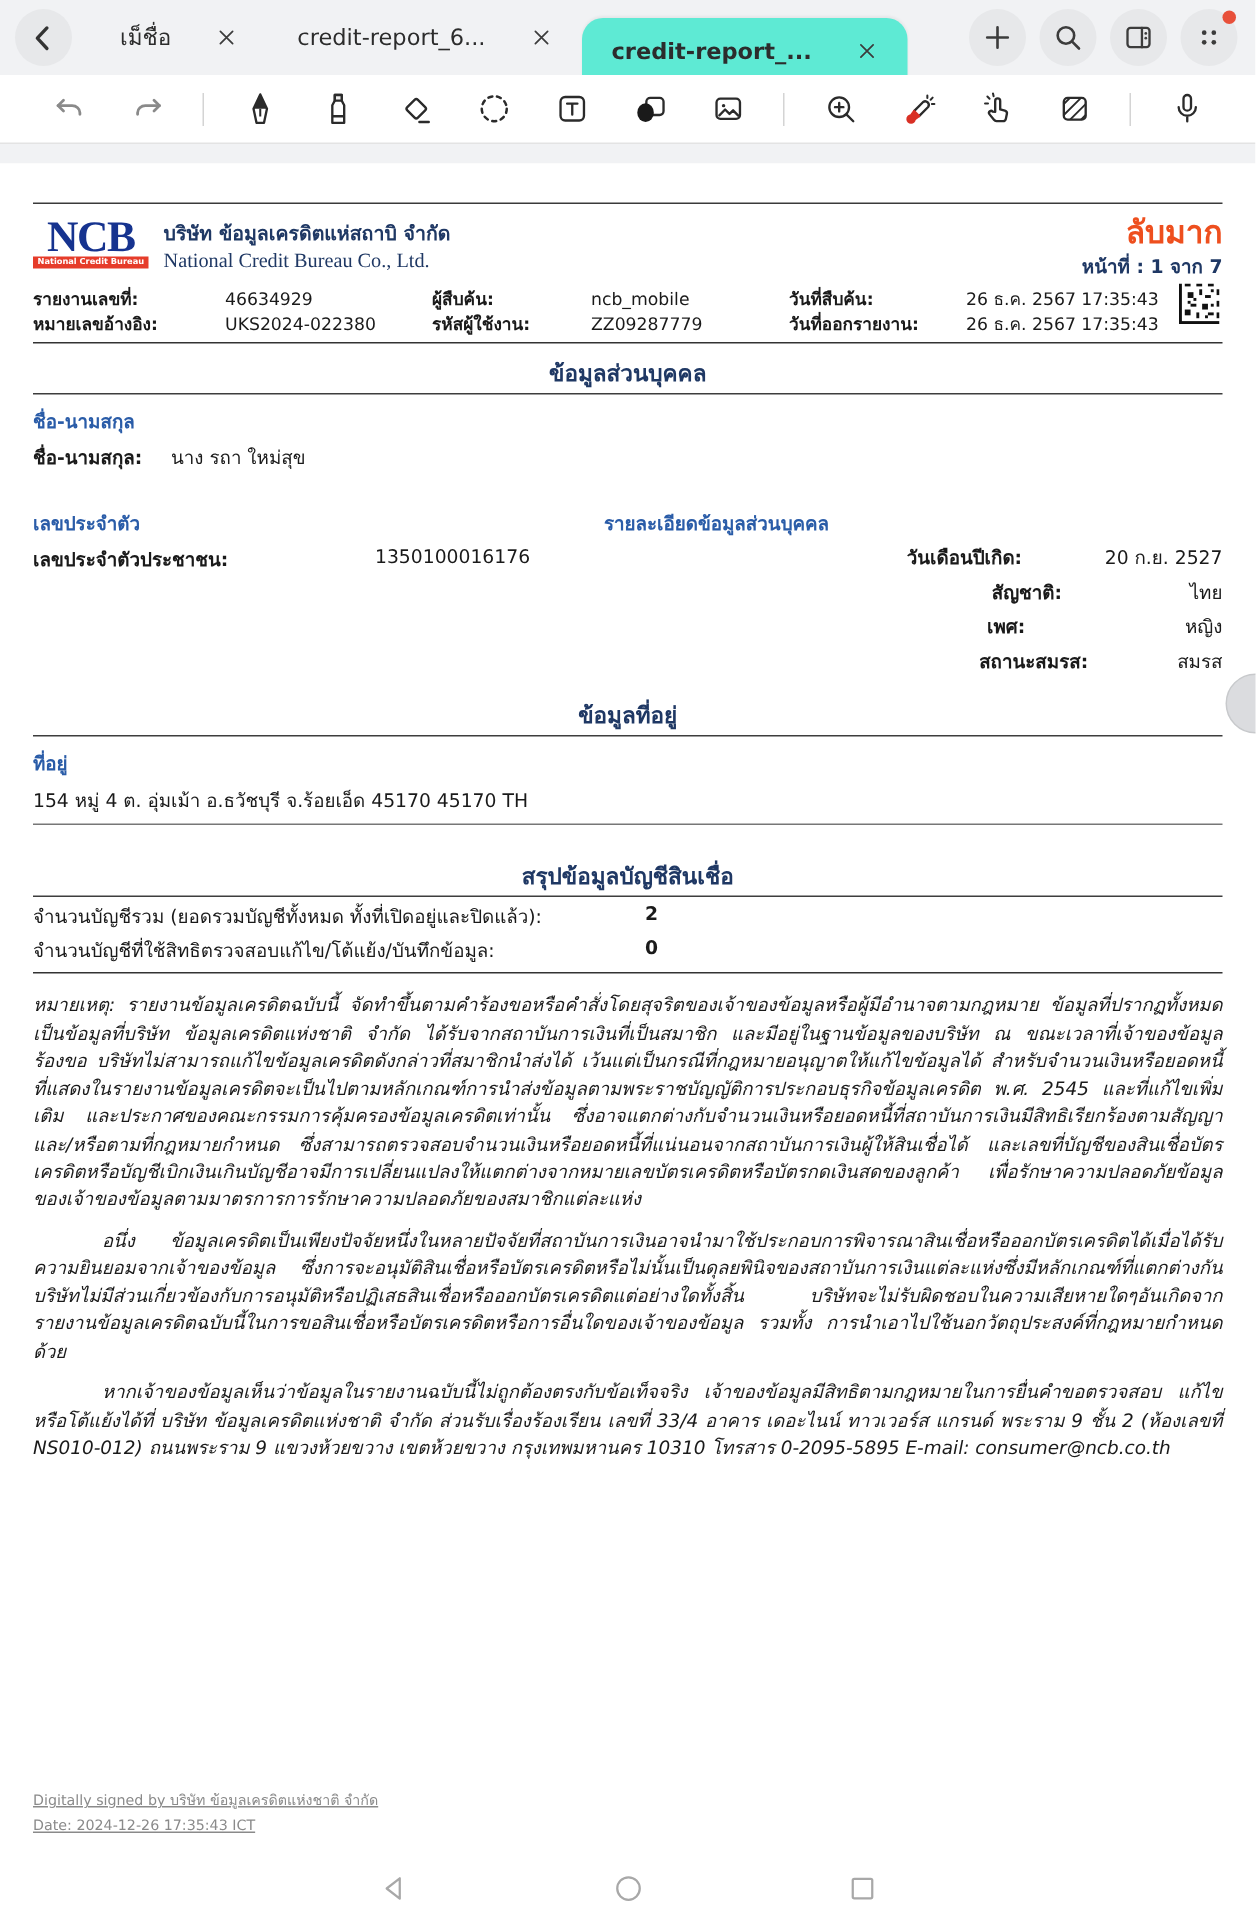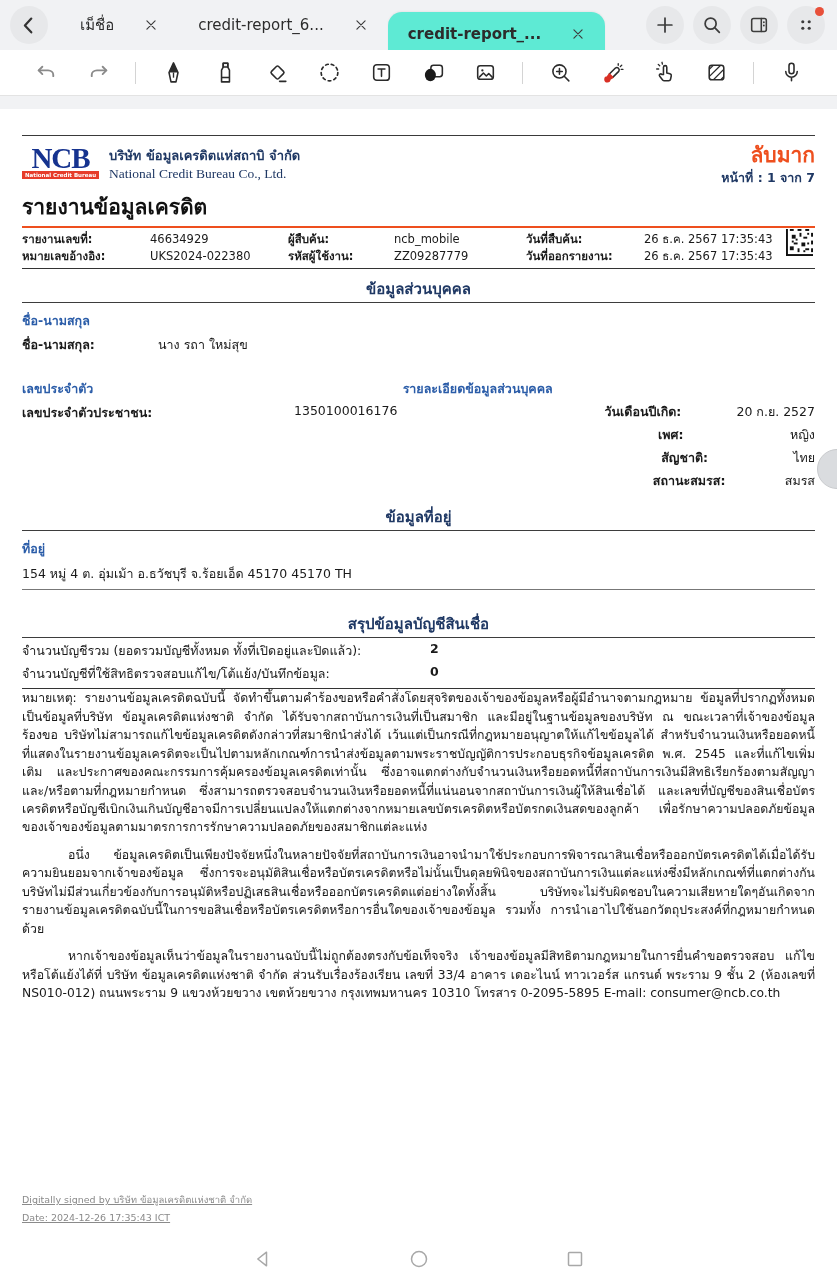--- a/index.html
+++ b/index.html
@@ -47,38 +47,38 @@
   .doc-title{font-size:21px;font-weight:bold;color:#111;padding:2px 0 3px 0;border-bottom:2.5px solid var(--alert);}
 
   .meta{position:relative;border-bottom:1.5px solid #333;padding:3px 0 4px 0;}
   .meta-row{display:flex;font-size:11.5px;line-height:1.45;}
   .m-l{font-weight:bold;}
   .m-l1{width:128px;} .m-v1{width:138px;} .m-l2{width:106px;} .m-v2{width:132px;} .m-l3{width:118px;} .m-v3{width:148px;}
   .qr{position:absolute;right:2px;top:1px;}
 
   .sec-head{text-align:center;font-size:15px;font-weight:bold;color:var(--navy);border-bottom:1.5px solid #3d3d3d;padding:8px 0 1px 0;}
   .group-label{font-size:12.5px;font-weight:bold;color:var(--blue);margin-top:8px;}
-  .kv{display:flex;font-size:12.5px;margin-top:4px;gap:44px;}
+  .kv{display:flex;font-size:12.5px;margin-top:4px;}
   .kv .k{font-weight:bold;}
   .name-row .k{width:92px;}
   .cols{display:flex;margin-top:16px;}
   .col-left{width:48%;}
   .col-right{width:52%;}
   .id-row .k{width:228px;}
   .detail-row{display:flex;font-size:12.5px;margin-top:3px;justify-content:flex-end;}
   .detail-row .k{font-weight:bold;width:132px;}
 
   .addr-line{font-size:12.5px;margin-top:5px;padding-bottom:5px;border-bottom:1px solid #777;}
 
   .sum-rows{border-bottom:1.5px solid #333;padding-bottom:4px;}
   .sum-row{display:flex;font-size:12.5px;margin-top:3px;}
   .sum-row .k{width:408px;}
   .sum-row .v{font-weight:bold;}
 
-  .legal{margin-top:0;font-size:12.3px;line-height:1.5;text-align:justify;}
+  .legal{margin-top:12px;font-size:12.3px;line-height:1.5;text-align:justify;font-style:italic;}
   .legal p{margin-bottom:9px;}
   .legal p.indent{text-indent:46px;}
 
   .doc-footer{position:absolute;left:22px;bottom:10px;color:#8a8a8a;}
   .f1{font-size:9.5px;margin-bottom:5px;text-decoration:underline;}
   .f3{font-size:8.5px;color:#9a9a9a;}
 
   
   .edge-handle{position:absolute;right:-20px;top:340px;width:40px;height:40px;border-radius:50%;background:#d7d9dc;border:1px solid #c2c4c7;opacity:.9;}
 
@@ -313,21 +313,20 @@
         <div class="company-th">บริษัท ข้อมูลเครดิตแห่สถาบิ จำกัด</div>
         <div class="company-en">National Credit Bureau Co., Ltd.</div>
       </div>
     </div>
     <div class="confid-block">
       <div class="confid">ลับมาก</div>
       <div class="page-info">หน้าที่ :  1  จาก  7</div>
     </div>
   </div>
 
-  <div class="doc-title">รายงานข้อมูลเครดิต</div>
 
   <div class="meta">
     <div class="meta-row">
       <span class="m-l m-l1">รายงานเลขที่:</span>
       <span class="m-v1">46634929</span>
       <span class="m-l m-l2">ผู้สืบค้น:</span>
       <span class="m-v2">ncb_mobile</span>
       <span class="m-l m-l3">วันที่สืบค้น:</span>
       <span class="m-v3">26 ธ.ค. 2567 17:35:43</span>
     </div>
@@ -385,26 +384,26 @@
         <span>1350100016176</span>
       </div>
     </div>
     <div class="col-right">
       <div class="group-label">รายละเอียดข้อมูลส่วนบุคคล</div>
       <div class="detail-row">
         <span class="k">วันเดือนปีเกิด:</span>
         <span>20 ก.ย. 2527</span>
       </div>
       <div class="detail-row">
+        <span class="k">สัญชาติ:</span>
+        <span>ไทย</span>
+      </div>
+      <div class="detail-row">
         <span class="k">เพศ:</span>
         <span>หญิง</span>
-      </div>
-      <div class="detail-row">
-        <span class="k">สัญชาติ:</span>
-        <span>ไทย</span>
       </div>
       <div class="detail-row">
         <span class="k">สถานะสมรส:</span>
         <span>สมรส</span>
       </div>
     </div>
   </div>
 
   <div class="sec-head" style="margin-top:6px;">ข้อมูลที่อยู่</div>
   <div class="group-label">ที่อยู่</div>

